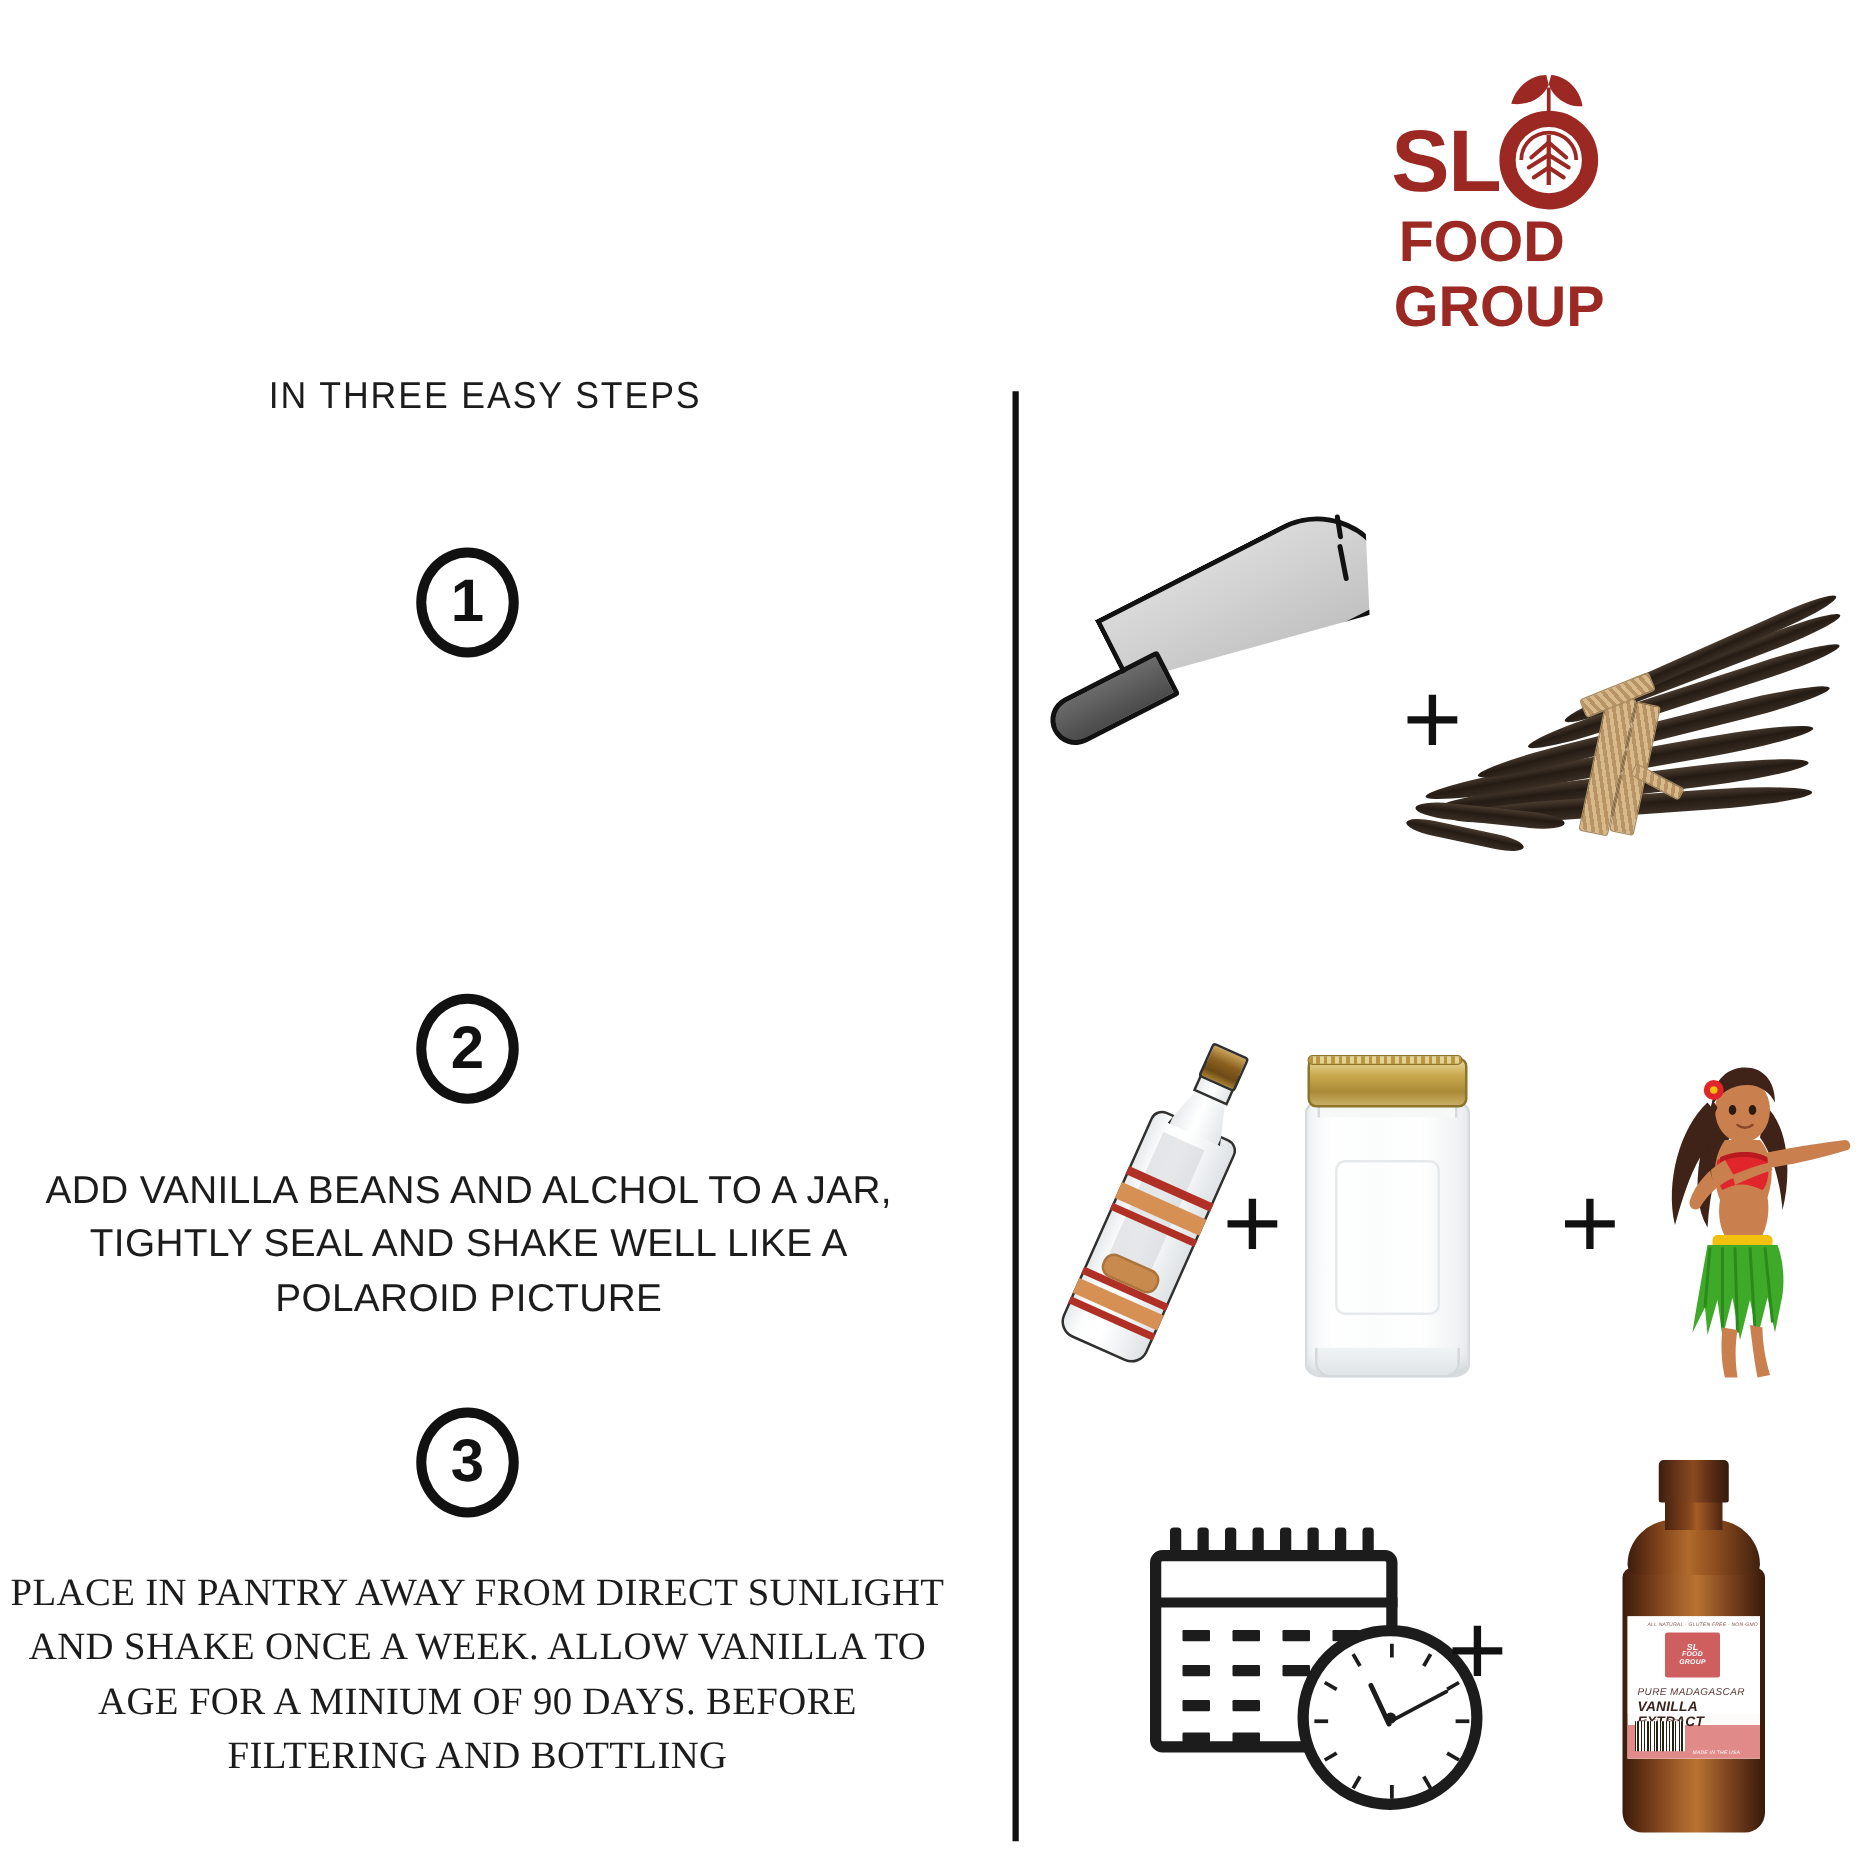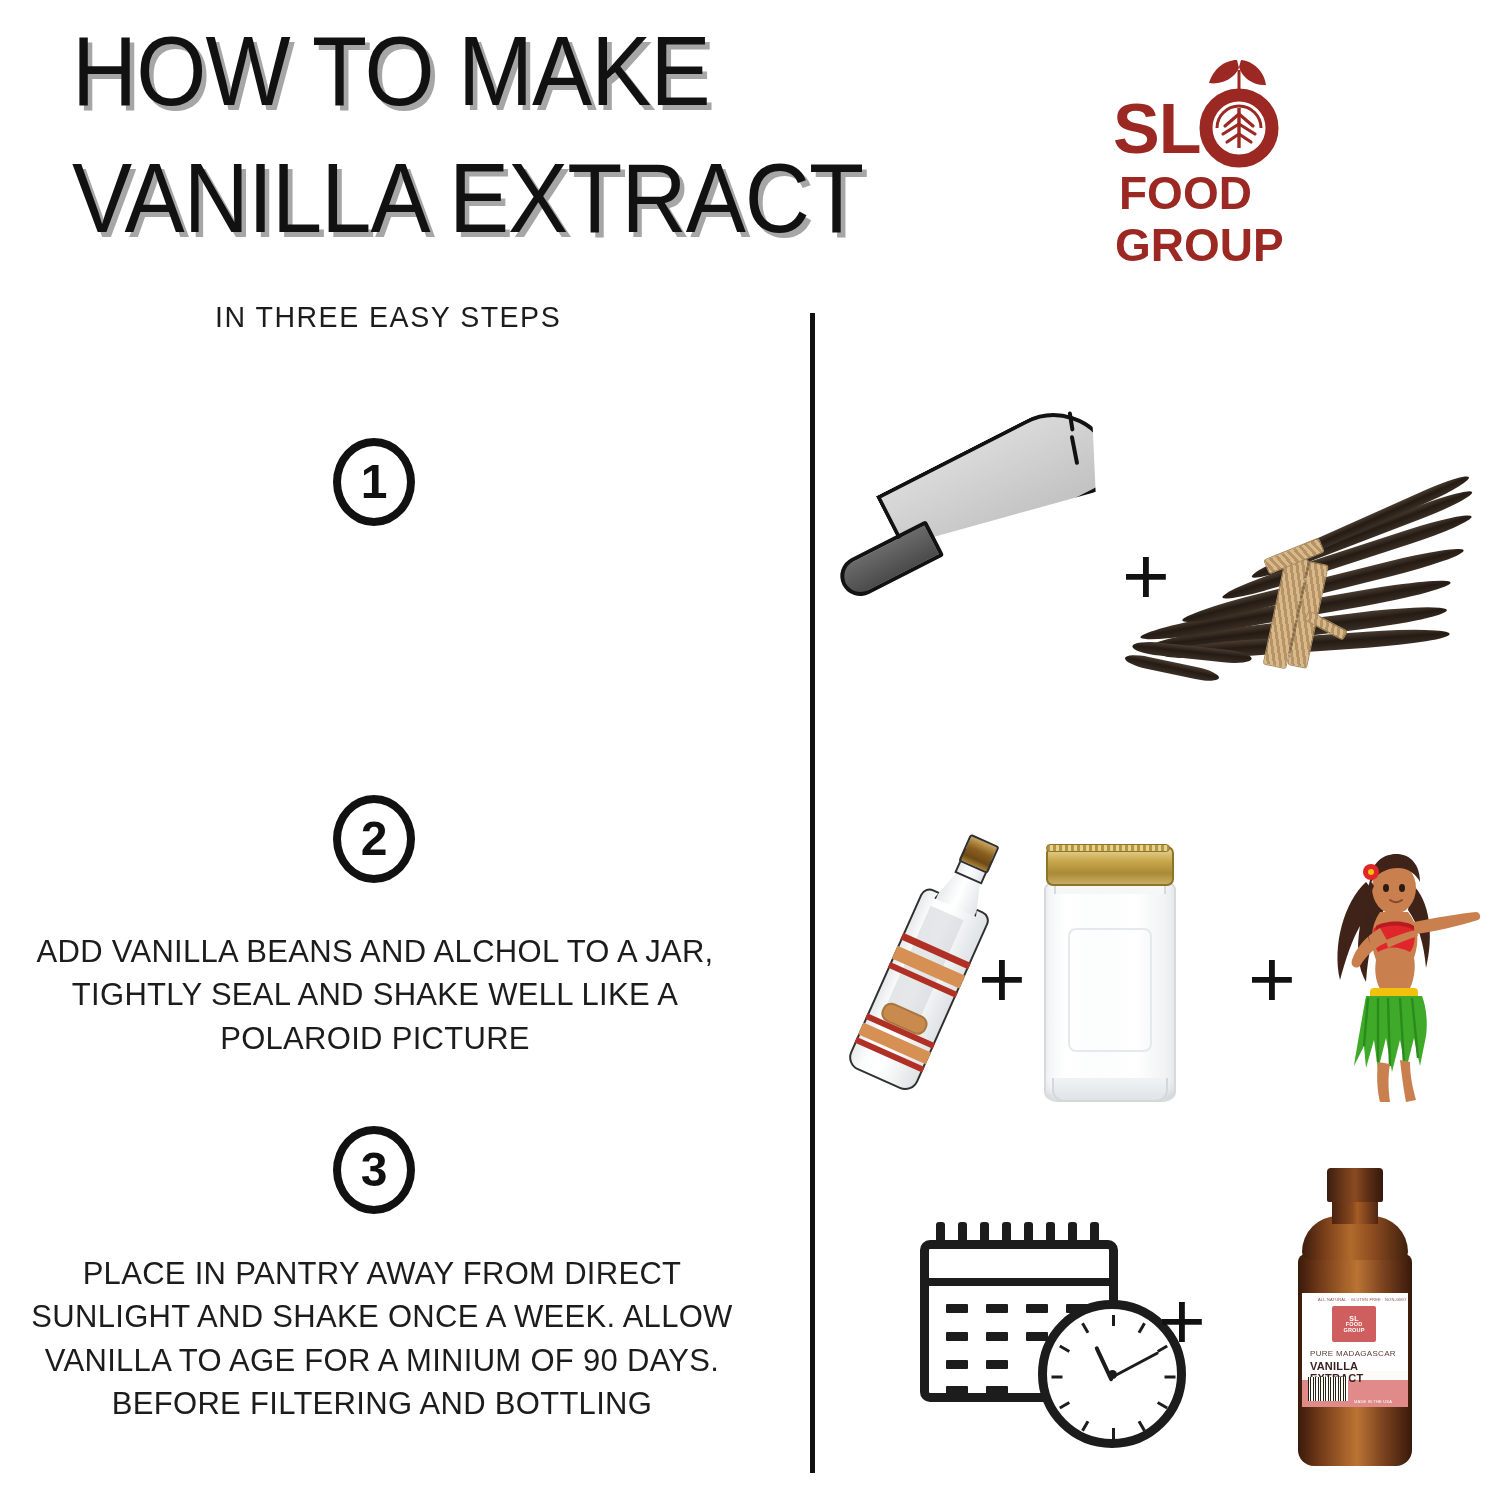--- a/index.html
+++ b/index.html
@@ -50,21 +50,21 @@
   .jar-lid{position:absolute;left:8px;top:6px;width:124px;height:36px;border-radius:7px;
     background:linear-gradient(180deg,#e8d79a 0%,#c9a84e 35%,#a98a37 70%,#c8ad63 100%);
     border:2px solid #8e7428;}
   .jar-lid-rim{position:absolute;left:8px;top:4px;width:124px;height:8px;border-radius:4px;
     background:repeating-linear-gradient(90deg,#b89640 0 3px,#e4d295 3px 6px);border:1px solid #8e7428;box-sizing:border-box;}
   .jar-emboss{position:absolute;left:30px;top:88px;width:80px;height:120px;border:2px solid #e3e7e9;border-radius:8px;opacity:.9;}
   .jar-base{position:absolute;left:14px;top:238px;width:112px;height:22px;border-radius:0 0 12px 12px;
     background:linear-gradient(180deg,#f0f3f4,#dfe4e6);border:2px solid #d4d8da;border-top:none;}
 
   
-  .ebottle{position:absolute;}
+  .ebottle{position:absolute;font-style:italic;}
   .eb-cap{position:absolute;left:45px;top:0;width:56px;height:34px;border-radius:4px 4px 2px 2px;
     background:linear-gradient(90deg,#3a1e10,#6e3a1a 30%,#8a4a20 50%,#5a2d15 75%,#33190c);}
   .eb-neck{position:absolute;left:50px;top:30px;width:46px;height:26px;
     background:linear-gradient(90deg,#4a2310,#8a4a1d 45%,#a75c25 55%,#4e2512);}
   .eb-shoulder{position:absolute;left:20px;top:48px;width:106px;height:44px;border-radius:44px 44px 10px 10px;
     background:linear-gradient(90deg,#3d1d0d,#7b3f1a 22%,#b06a2b 46%,#8e4d20 66%,#40200e 100%);}
   .eb-body{position:absolute;left:16px;top:86px;width:114px;height:212px;border-radius:8px 8px 16px 16px;
     background:linear-gradient(90deg,#3a1b0b,#6f3818 18%,#a7632a 42%,#b97433 52%,#7e4420 74%,#38190a 100%);}
   .eb-label{position:absolute;left:20px;top:125px;width:106px;height:114px;background:#fdfbfa;overflow:hidden;}
   .eb-label-top{position:absolute;left:0;top:0;width:100%;height:68%;background:#ffffff;}
@@ -128,24 +128,20 @@
   .clock{position:absolute;left:118px;top:78px;width:148px;height:148px;border:9px solid #1c1c1c;border-radius:50%;box-sizing:border-box;background:#fff;}
   .clock-tick{position:absolute;left:50%;top:6px;width:3px;height:11px;background:#1c1c1c;transform-origin:1.5px 62px;}
   .clock-hand{position:absolute;background:#1c1c1c;border-radius:2px;transform-origin:bottom center;}
   .clock-pin{position:absolute;left:50%;top:50%;width:9px;height:9px;margin:-4.5px 0 0 -4.5px;background:#1c1c1c;border-radius:50%;}
 </style>
 </head>
 <body>
 
 <div id="page">
 
-  <div class="title-block">
-    <div class="title-line">HOW TO MAKE</div>
-    <div class="title-line">VANILLA EXTRACT</div>
-  </div>
 
   <div class="subtitle">IN THREE EASY STEPS</div>
 
   <div class="logo">
     <svg width="190" height="230" viewBox="0 0 190 230" style="position:absolute;left:0;top:0;">
 
       <path d="M124 8 C112 8 100 17 96 31 C108 33 121 27 126 16 Z" fill="#9B2822"></path>
       <path d="M128 8 C140 9 151 19 153 33 C141 34 129 26 126 15 Z" fill="#9B2822"></path>
       <path d="M124.5 18 L124.5 44 L127.5 44 L127.5 18 Z" fill="#9B2822"></path>
 
@@ -259,21 +255,21 @@
       <path d="M82 60 C86 63 90 63 94 60" stroke="#8a452a" stroke-width="2" fill="none" stroke-linecap="round"></path>
 
       <circle cx="63" cy="32" r="8" fill="#e0262b"></circle>
       <circle cx="63" cy="32" r="3" fill="#f2c10e"></circle>
     </svg>
   </div>
 
   <div class="step-num" style="left:333px;top:1126px;">
     <span>3</span>
   </div>
-  <div class="step-text" style="left:2px;top:1252px;width:760px;">PLACE IN PANTRY AWAY FROM DIRECT SUNLIGHT AND SHAKE ONCE A WEEK. ALLOW VANILLA TO AGE FOR A MINIUM OF 90 DAYS. BEFORE FILTERING AND BOTTLING</div>
+  <div class="step-text" style="left:2px;top:1252px;width:760px;font-family:Liberation Serif, serif;">PLACE IN PANTRY AWAY FROM DIRECT SUNLIGHT AND SHAKE ONCE A WEEK. ALLOW VANILLA TO AGE FOR A MINIUM OF 90 DAYS. BEFORE FILTERING AND BOTTLING</div>
 
   <div class="art cal" style="left:920px;top:1222px;width:270px;height:230px;">
     <div class="cal-ring" style="left:16px;"></div>
     <div class="cal-ring" style="left:38px;"></div>
     <div class="cal-ring" style="left:60px;"></div>
     <div class="cal-ring" style="left:82px;"></div>
     <div class="cal-ring" style="left:104px;"></div>
     <div class="cal-ring" style="left:126px;"></div>
     <div class="cal-ring" style="left:148px;"></div>
     <div class="cal-ring" style="left:170px;"></div>

